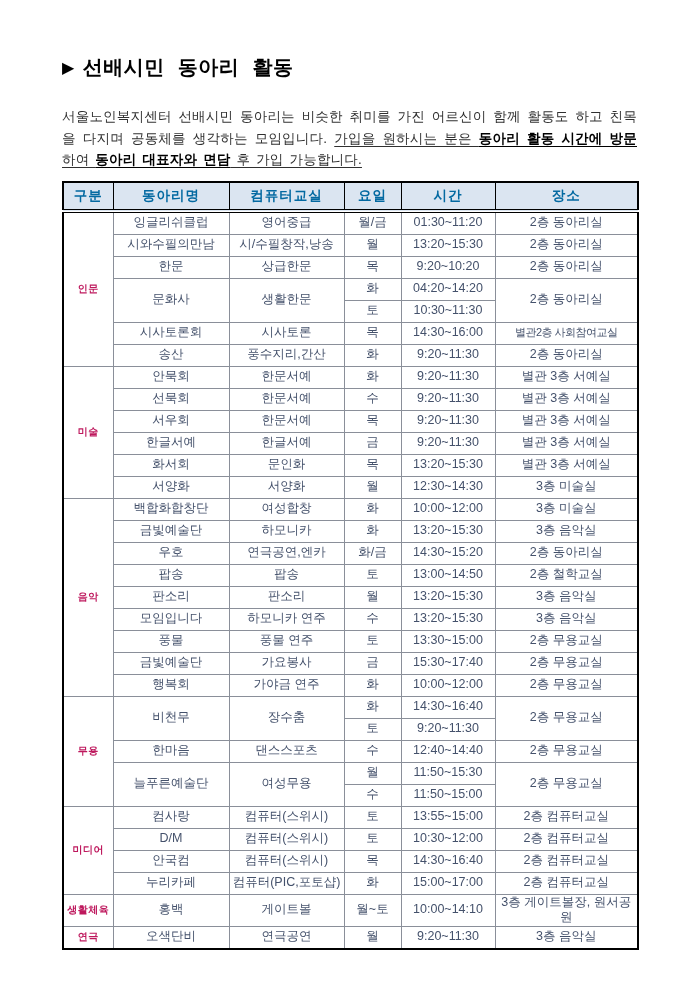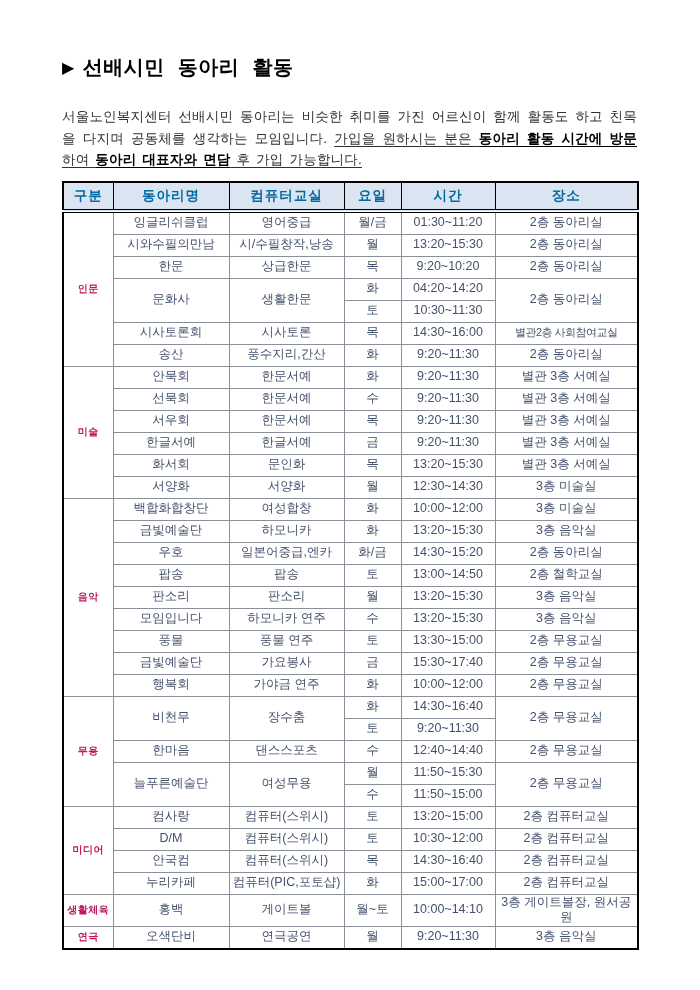--- a/index.html
+++ b/index.html
@@ -227,21 +227,21 @@
         </tr>
         <tr>
           <td>금빛예술단</td>
           <td>하모니카</td>
           <td>화</td>
           <td>13:20~15:30</td>
           <td>3층 음악실</td>
         </tr>
         <tr>
           <td>우호</td>
-          <td>일본어중급,엔카</td>
+          <td>연극공연,엔카</td>
           <td>화/금</td>
           <td>14:30~15:20</td>
           <td>2층 동아리실</td>
         </tr>
         <tr>
           <td>팝송</td>
           <td>팝송</td>
           <td>토</td>
           <td>13:00~14:50</td>
           <td>2층 철학교실</td>
@@ -309,21 +309,21 @@
         </tr>
         <tr>
           <td>수</td>
           <td>11:50~15:00</td>
         </tr>
         <tr class="section-start">
           <td rowspan="4" class="cat">미디어</td>
           <td>컴사랑</td>
           <td>컴퓨터(스위시)</td>
           <td>토</td>
-          <td>13:20~15:00</td>
+          <td>13:55~15:00</td>
           <td>2층 컴퓨터교실</td>
         </tr>
         <tr>
           <td>D/M</td>
           <td>컴퓨터(스위시)</td>
           <td>토</td>
           <td>10:30~12:00</td>
           <td>2층 컴퓨터교실</td>
         </tr>
         <tr>

